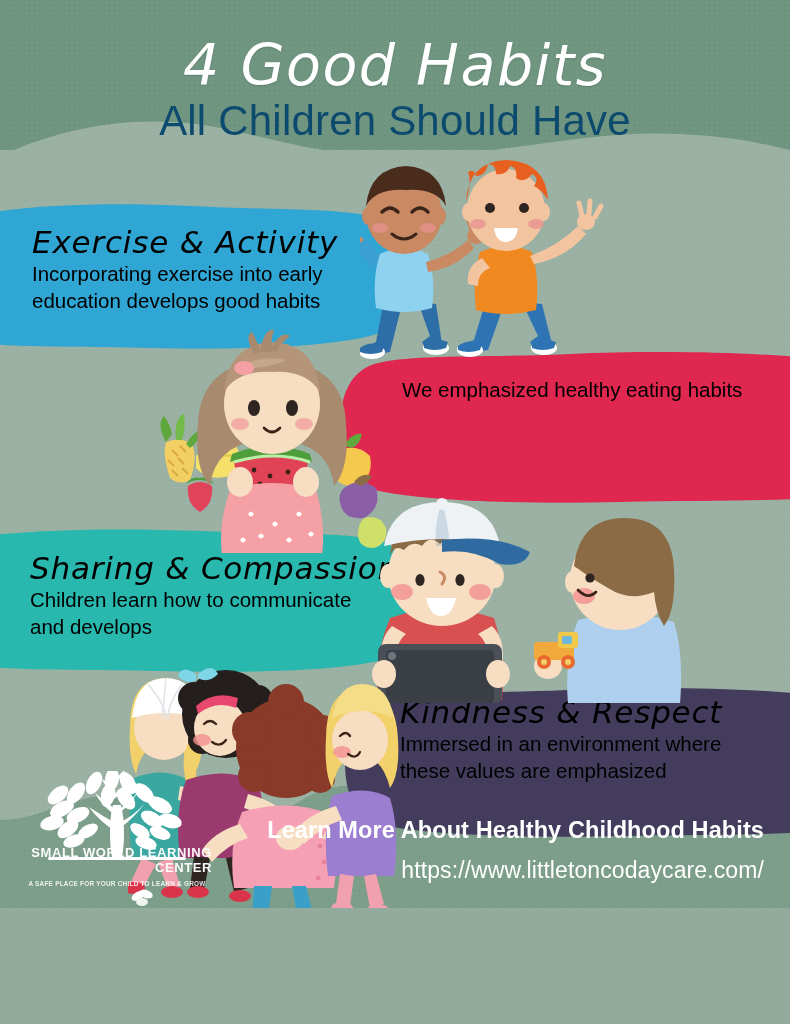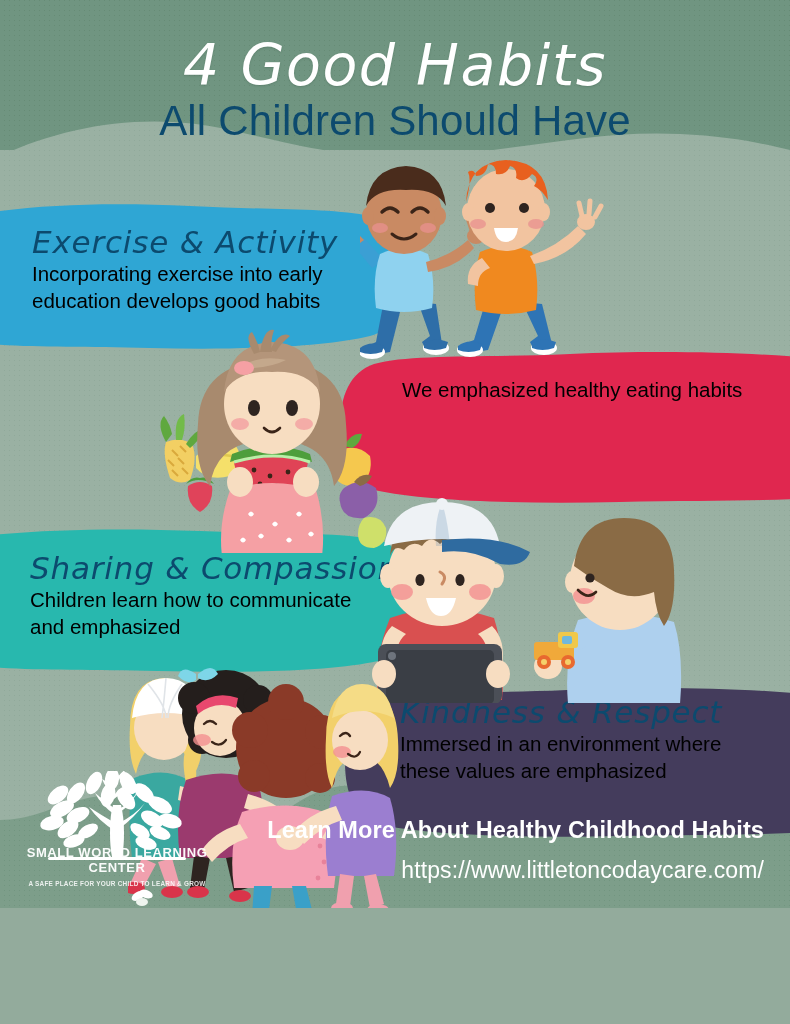--- a/index.html
+++ b/index.html
@@ -47,21 +47,21 @@
     font-size:42px; line-height:42px; color:#0c4a6e;
     font-weight:400; letter-spacing:.2px; margin-top:4px;
   }
 
   
   .banner { position:absolute; overflow:visible; }
   .banner-fill { position:absolute; inset:0; }
   .banner-txt { position:absolute; z-index:3; }
   .b-head {
     font-family:"DejaVu Sans", sans-serif;
-    font-style:italic; font-weight:400; color:#0c4a6e;
+    font-style:italic; font-weight:400; color:#000000;
     font-size:31px; line-height:36px; letter-spacing:.8px;
     white-space:nowrap;
     text-align:right;
   }
   .b-body {
     font-family:"Liberation Sans", sans-serif;
     color:#000000; font-size:20.5px; line-height:27px; font-weight:400;
   }
 
   #b1 { left:-30px; top:202px; width:430px;  height:148px; z-index:4; }
@@ -77,21 +77,21 @@
   .ill { position:absolute; }
   #ill-run  { left:360px; top:150px; width:270px; height:225px; z-index:5; }
   #ill-fruit{ left:148px; top:328px; width:250px; height:225px; z-index:5; }
   #ill-play { left:368px; top:498px; width:340px; height:205px; z-index:5; }
   #ill-hug  { left:128px; top:658px; width:285px; height:250px; z-index:5; }
 
   
   .footer { position:absolute; left:0; bottom:0; width:790px; height:150px; z-index:7; }
   .logo { position:absolute; left:22px; bottom:12px; width:190px; height:125px; }
   .logo-name {
-    position:absolute; left:0; bottom:21px; width:190px; text-align:center;
+    position:absolute; left:0; bottom:21px; width:190px; text-align:right;
     font-family:"Liberation Sans", sans-serif; font-weight:bold;
     font-size:13px; letter-spacing:.6px; color:#ffffff;
     opacity:.96;
   }
   .logo-tag {
     position:absolute; left:0; bottom:9px; width:190px; text-align:center;
     font-family:"Liberation Sans", sans-serif; font-weight:bold;
     font-size:6.4px; letter-spacing:.25px; color:#ffffff; opacity:.85;
   }
   .cta {
@@ -157,21 +157,21 @@
 
   <div class="banner" id="b3">
     <svg class="banner-fill" viewBox="0 0 440 145" preserveAspectRatio="none">
       <path d="M0,10 C60,1 150,0 230,3 C310,6 370,4 408,12
                C432,18 440,42 440,72 C440,104 432,126 408,133
                C358,144 268,145 188,143 C108,141 50,143 0,137 Z" fill="#28b8ae"></path>
     </svg>
     <div class="banner-txt">
       <div class="b-head">Sharing &amp; Compassion</div>
       <div class="b-body">Children learn how to communicate</div>
-      <div class="b-body">and emphasized</div>
+      <div class="b-body">and develops</div>
     </div>
   </div>
 
   <div class="banner" id="b4">
     <svg class="banner-fill" viewBox="0 0 480 152" preserveAspectRatio="none">
       <path d="M480,10 C410,2 310,0 222,4 C134,8 66,4 32,14
                C10,22 0,46 0,76 C0,108 10,130 32,138
                C86,150 186,152 274,150 C362,148 430,150 480,144 Z" fill="#443c5c"></path>
     </svg>
     <div class="banner-txt">

